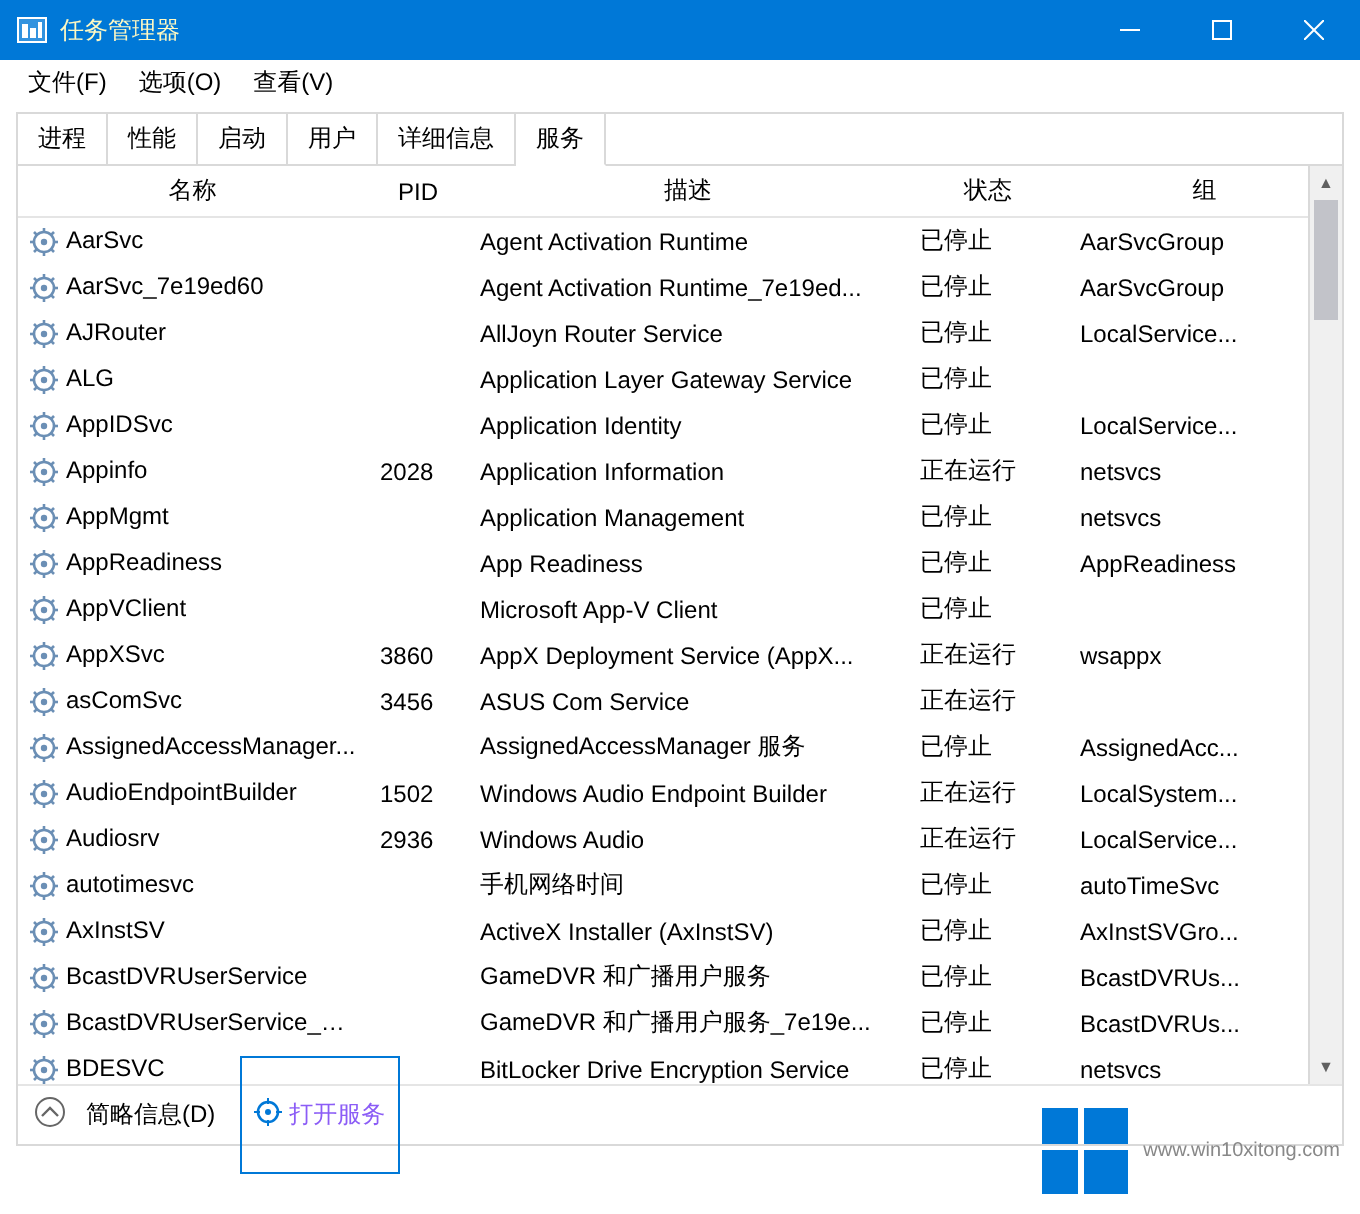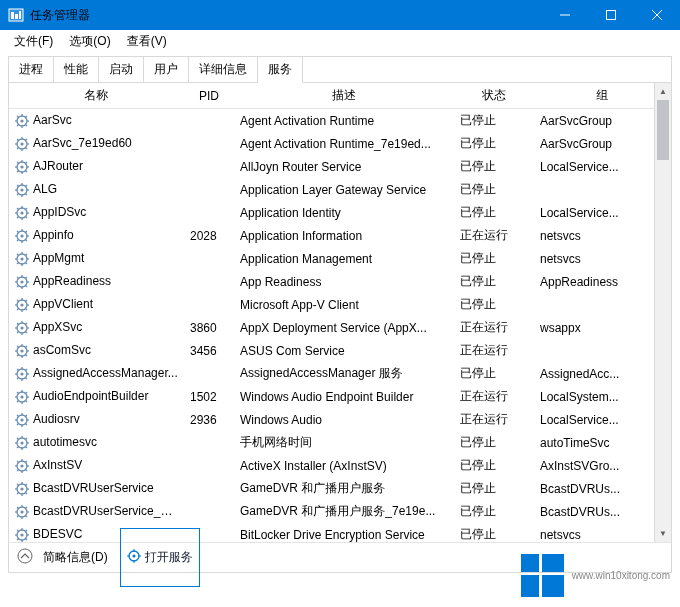--- a/index.html
+++ b/index.html
@@ -1,17 +1,17 @@
 <!DOCTYPE html>
 <html><head>
 <meta charset="utf-8">
 <style>
 * { box-sizing: border-box; margin: 0; padding: 0; }
 body { font-family: "Microsoft YaHei", "Segoe UI", sans-serif; font-size: 12px; background: #fff; width: 680px; height: 607px; overflow: hidden; position: relative; }
-.titlebar { background: #0078d7; color: #000000; height: 30px; display: flex; align-items: center; padding: 0 0 0 8px; }
+.titlebar { background: #0078d7; color: #fef9c3; height: 30px; display: flex; align-items: center; padding: 0 0 0 8px; }
 .titlebar .app-icon { width: 16px; height: 16px; margin-right: 6px; display: inline-flex; }
 .titlebar .title { flex: 1; font-size: 12px; }
 .titlebar .win-controls { display: flex; }
 .titlebar .win-btn { width: 46px; height: 30px; display: flex; align-items: center; justify-content: center; cursor: pointer; }
 .menubar { background: #fff; height: 22px; display: flex; align-items: center; padding: 0 6px; border-bottom: 0; }
 .menubar .menu-item { padding: 2px 8px; cursor: pointer; font-size: 12px; }
 .tabbar { border: 1px solid #d9d9d9; border-bottom: none; margin: 4px 8px 0 8px; display: flex; background: #fff; }
 .tabbar .tab { padding: 4px 10px; border-right: 1px solid #d9d9d9; border-bottom: 1px solid #d9d9d9; cursor: pointer; background: #fff; font-size: 12px; }
 .tabbar .tab.active { border-bottom: 1px solid #fff; background: #fff; position: relative; }
 .tabbar .tab-filler { flex: 1; border-bottom: 1px solid #d9d9d9; }
@@ -19,21 +19,21 @@
 .table-wrap { flex: 1; overflow: hidden; position: relative; }
 .table { width: 100%; table-layout: fixed; border-collapse: collapse; }
 .table th { text-align: center; font-weight: normal; padding: 4px 6px; border-bottom: 1px solid #e5e5e5; border-right: 1px solid transparent; font-size: 12px; background: #fff; position: sticky; top: 0; }
 .table td { padding: 3px 6px; font-size: 12px; white-space: nowrap; overflow: hidden; text-overflow: ellipsis; vertical-align: middle; }
 .svc-icon { width: 14px; height: 14px; display: inline-block; vertical-align: middle; margin-right: 4px; }
 .table-scroll { position: absolute; right: 0; top: 0; bottom: 0; width: 17px; background: #f0f0f0; border-left: 1px solid #d9d9d9; }
 .scroll-btn { height: 17px; background: #f0f0f0; display:flex; align-items:center; justify-content:center; cursor:pointer; color:#606060; font-size:8px;}
 .scroll-thumb { position: absolute; top: 17px; left: 2px; right: 2px; height: 60px; background: #c2c3c9; }
 .footer { border-top: 1px solid #e5e5e5; height: 30px; display: flex; align-items: center; padding: 0 8px; gap: 12px; }
 .footer .expand { display: flex; align-items: center; cursor: pointer; gap: 10px; font-size: 12px; }
-.footer .open-services { display: flex; align-items: center; gap: 4px; padding: 20px 6px; border: 1px solid #0078d7; color: #0f172a; cursor: pointer; font-size: 12px; }
+.footer .open-services { display: flex; align-items: center; gap: 4px; padding: 20px 6px; border: 1px solid #0078d7; color: #8b5cf6; cursor: pointer; font-size: 12px; }
 .col-name { width: 175px; }
 .col-pid { width: 50px; }
 .col-desc { width: 220px; }
 .col-state { width: 80px; }
 .col-group { width: auto; }
 .watermark { position: absolute; right: 10px; bottom: 10px; display: flex; align-items: center; gap: 8px; pointer-events: none; }
 .watermark .win-logo { display: grid; grid-template-columns: 18px 22px; grid-template-rows: 18px 22px; gap: 3px; }
 .watermark .win-logo span { background: #0078d7; }
 .watermark .wm-text { color: #0078d7; font-size: 22px; font-weight: 600; display:flex; flex-direction:column; line-height:1;}
 .watermark .wm-sub { color:#888; font-size:10px; font-weight:400;}

